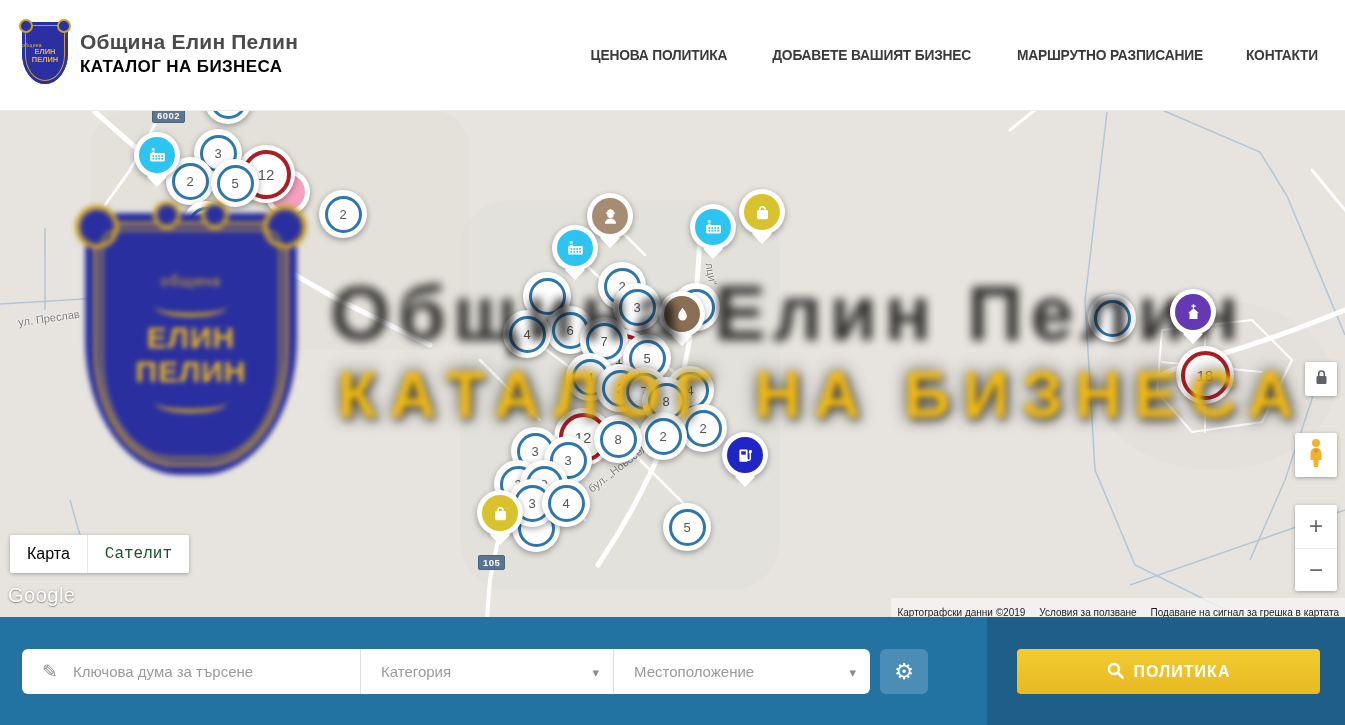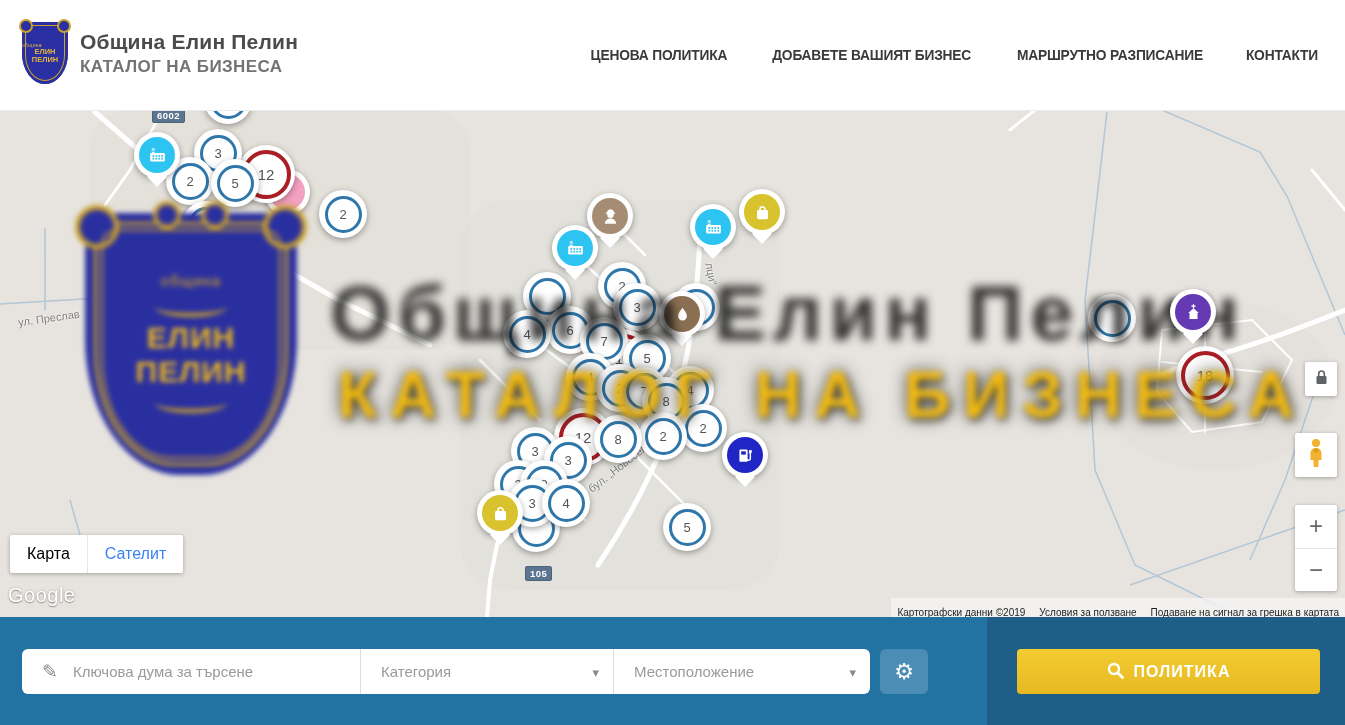--- a/index.html
+++ b/index.html
@@ -8,21 +8,21 @@
   
   .header{position:absolute;left:0;top:0;width:1345px;height:110px;background:#fff;border-bottom:1px solid #ebebeb;z-index:100;}
   .brand{position:absolute;left:22px;top:22px;display:flex;align-items:center;gap:12px;}
   .mini-shield{width:46px;height:62px;background:#2a2fa2;border-radius:10px 10px 24px 24px/8px 8px 32px 32px;position:relative;display:flex;flex-direction:column;justify-content:center;box-shadow:inset 0 0 0 2px #2a2fa2;}
   .mini-shield::before{content:"";position:absolute;inset:3px;border:1.5px solid #c9a12d;border-radius:8px 8px 20px 20px/6px 6px 26px 26px;}
   .mini-shield .sc{position:absolute;top:-3px;width:10px;height:10px;border:2px solid #c9a12d;border-radius:50%;background:#2a2fa2;}
   .mini-shield .sc.l{left:-3px;} .mini-shield .sc.r{right:-3px;}
   .mini-shield .mtop{font-size:5px;color:#e3b33c;letter-spacing:.3px;}
   .mini-shield .mname{font-size:7.5px;font-weight:700;color:#e3b33c;line-height:8.5px;text-align:center;}
   .brand-text .t1{font-size:21px;font-weight:700;color:#4b4b4a;letter-spacing:.2px;}
-  .brand-text .t2{font-size:17px;font-weight:800;color:#737373;letter-spacing:.4px;margin-top:3px;}
+  .brand-text .t2{font-size:17px;font-weight:800;color:#000000;letter-spacing:.4px;margin-top:3px;}
   .nav{position:absolute;right:25px;top:0;height:110px;display:flex;align-items:center;gap:36px;}
   .nav a{font-size:14.5px;font-weight:700;color:#3a3a3a;text-decoration:none;letter-spacing:-.2px;display:inline-block;transform:scaleX(.95);transform-origin:center;white-space:nowrap;}
 
   
   .map{position:absolute;left:0;top:110px;width:1345px;height:507px;background:#e7e4df;overflow:hidden;}
   .map svg.base{position:absolute;left:0;top:0;z-index:1;}
   .street-label{position:absolute;z-index:4;font-size:11px;color:#7b7b7b;white-space:nowrap;text-shadow:0 0 2px #fff,0 0 2px #fff;}
   .road-badge{position:absolute;z-index:4;background:#5b7490;color:#fff;font-size:9.5px;font-weight:700;padding:1px 4px;border-radius:2px;letter-spacing:.5px;border:1px solid #4d637c;}
 
   
@@ -53,21 +53,21 @@
   .wshield .sc.c1{left:68px;top:-12px;width:20px;height:20px;border-width:4px;}
   .wshield .sc.c2{right:68px;top:-12px;width:20px;height:20px;border-width:4px;}
   .wshield .wtop{font-size:15px;color:#d9a91f;letter-spacing:1px;margin-bottom:4px;}
   .wshield .curl{width:72px;height:16px;border-bottom:4px solid #c9a12d;border-radius:0 0 50% 50%;margin:4px 0;}
   .wshield .wname{font-size:30px;font-weight:800;color:#e8b722;line-height:34px;letter-spacing:1px;}
 
   
   .maptype{position:absolute;left:10px;top:425px;z-index:60;display:flex;background:#fff;border-radius:2px;box-shadow:0 1px 4px rgba(0,0,0,.3);height:38px;}
   .maptype .mt{padding:0 17px;display:flex;align-items:center;font-size:16px;cursor:pointer;}
   .maptype .mt.active{font-weight:500;color:#000;}
-  .maptype .mt.inactive{color:#3b82f6;border-left:1px solid #e6e6e6;}
+  .maptype .mt.inactive{color:#14532d;border-left:1px solid #e6e6e6;font-family:Liberation Mono, monospace;}
   .google-logo{position:absolute;left:8px;top:474px;z-index:60;font-size:20px;font-weight:500;color:#fff;letter-spacing:.5px;text-shadow:0 1px 1px rgba(0,0,0,.3),0 0 3px rgba(0,0,0,.25);}
   .attr-strip{position:absolute;right:0;top:488px;height:28px;z-index:60;display:flex;align-items:center;gap:14px;background:rgba(245,245,245,.78);padding:0 6px;font-size:10px;color:#1c1c1c;white-space:nowrap;}
   .ctrl{position:absolute;background:#fff;border-radius:2px;box-shadow:0 1px 4px rgba(0,0,0,.3);z-index:60;display:flex;align-items:center;justify-content:center;}
   .ctrl-lock{left:1305px;top:252px;width:32px;height:34px;}
   .ctrl-peg{left:1295px;top:323px;width:42px;height:44px;}
   .ctrl-zoom{left:1295px;top:395px;width:42px;height:86px;flex-direction:column;}
   .zbtn{width:42px;height:43px;display:flex;align-items:center;justify-content:center;font-size:24px;color:#666;cursor:pointer;font-weight:500;}
   .zbtn.in{border-bottom:1px solid #e6e6e6;}
 
   
@@ -150,21 +150,21 @@
       <path d="M1162 252 L1262 262" stroke-width="2"></path>
       <path d="M1312 60 L1345 100" stroke-width="3"></path>
       <path d="M1010 20 L1035 0" stroke-width="3"></path>
     </g>
   </svg>
 
   <span class="street-label" style="left:18px;top:202px;transform:rotate(-8deg);">ул. Преслав</span>
   <span class="street-label" style="left:582px;top:352px;transform:rotate(-38deg);">бул. „Новосел</span>
   <span class="street-label" style="left:700px;top:158px;transform:rotate(80deg);">лци"</span>
   <span class="road-badge" style="left:152px;top:-2px;">6002</span>
-  <span class="road-badge" style="left:478px;top:456px;margin-left:47px;">105</span>
+  <span class="road-badge" style="left:478px;top:445px;">105</span>
 
   <div class="marker-layer" id="marker-layer">
       <div class="pin" style="left: 287px; top: 82px;">
         <div class="pin-core" style="background:#f4a0c0"></div>
       </div>
       <div class="cluster lg" style="left: 266px; top: 64px;">
         <div class="ring red">
           <span>12</span>
         </div>
       </div>

